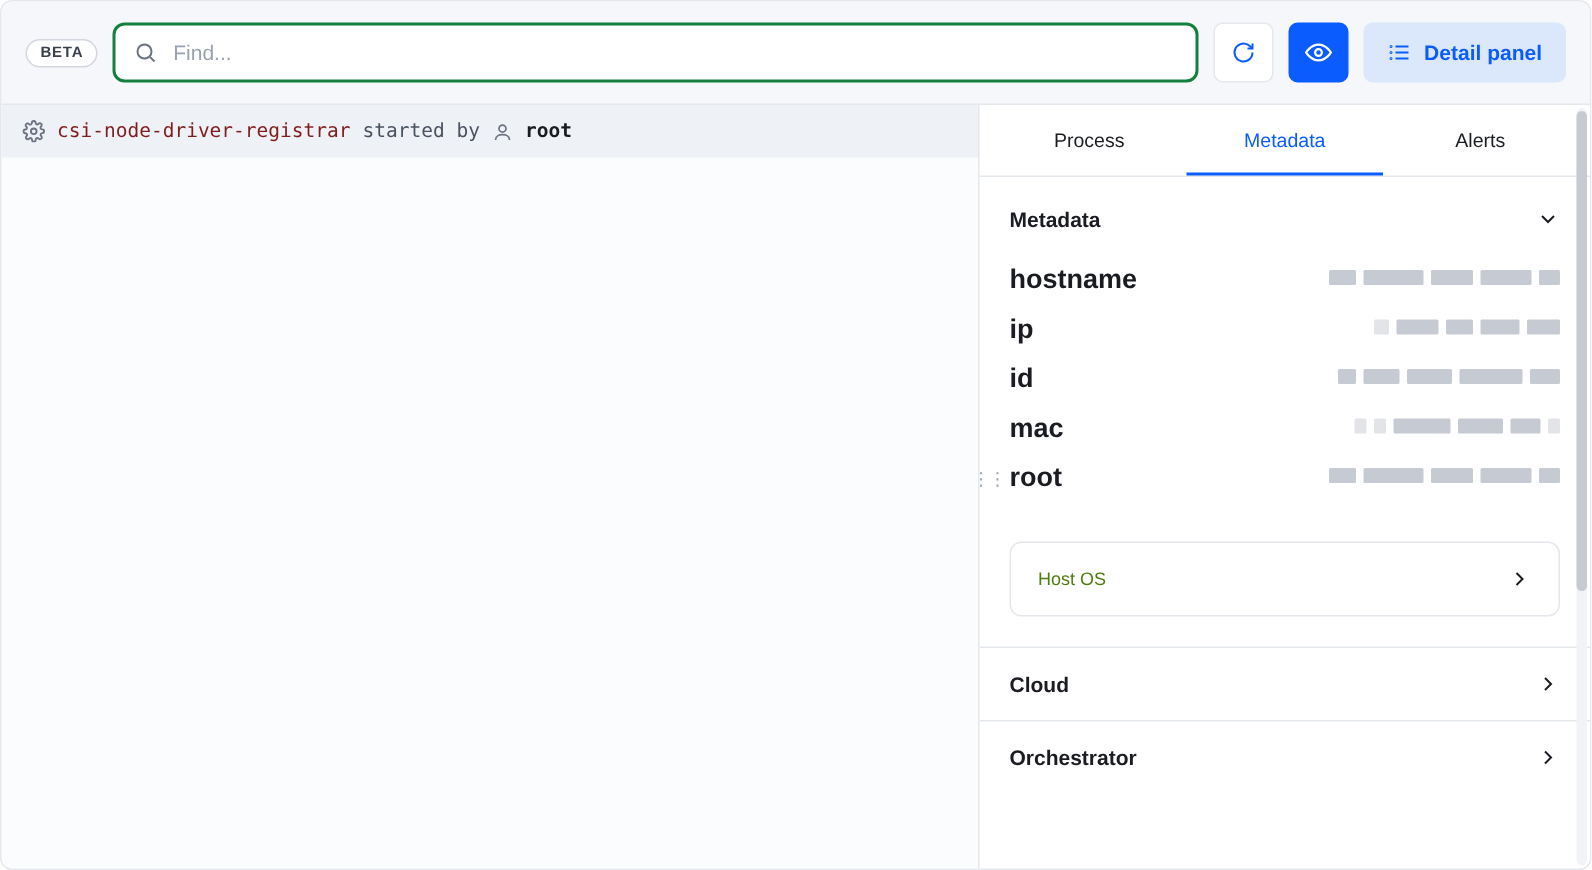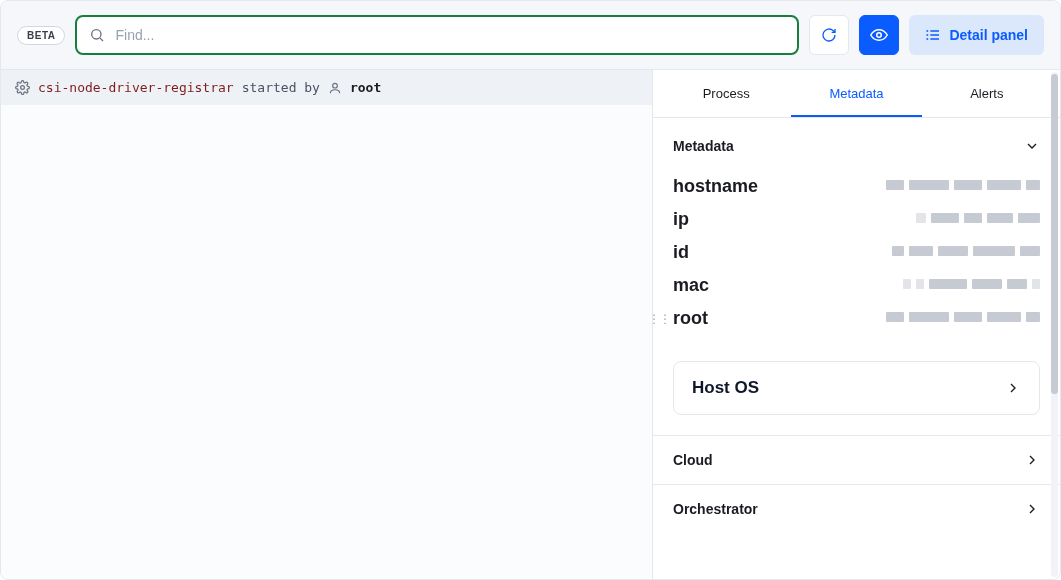--- a/index.html
+++ b/index.html
@@ -199,23 +199,23 @@
       margin: 8px 20px 20px 20px;
       border: 1px solid #e4e7ec;
       border-radius: 8px;
       padding: 16px 18px;
       display: flex;
       align-items: center;
       justify-content: space-between;
       cursor: pointer;
     }
     .card-sub .title {
-      font-weight: 700;
-      font-size: 17px;
-      color: #0f172a;
+      font-weight: 400;
+      font-size: 12px;
+      color: #4d7c0f;
     }
     .scrollbar {
       position: absolute;
       right: 2px;
       top: 2px;
       bottom: 2px;
       width: 7px;
       background: #f1f3f6;
       border-radius: 4px;
     }

